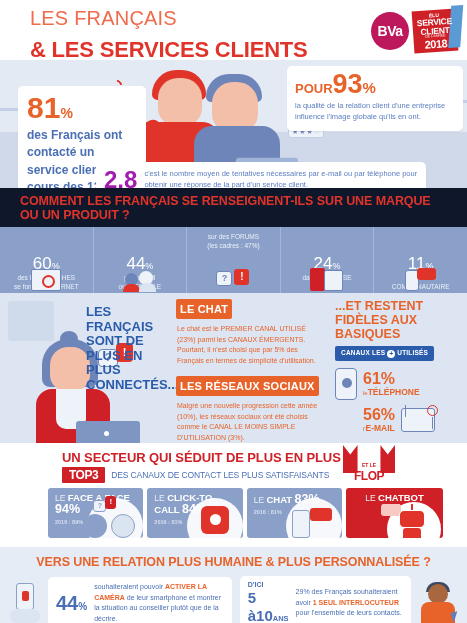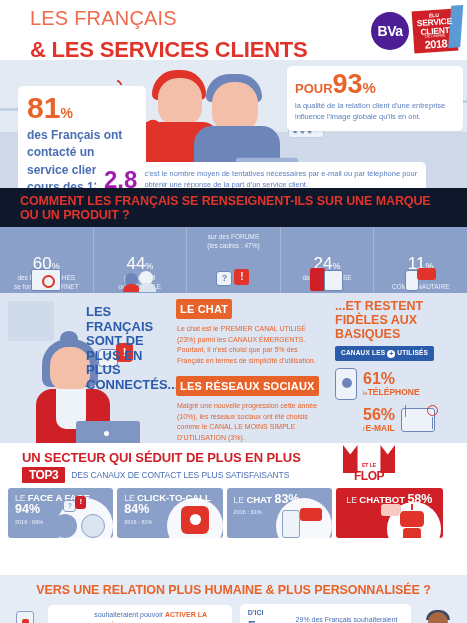--- a/index.html
+++ b/index.html
@@ -14,21 +14,21 @@
   
   .header { position: relative; height: 60px; background:#ffffff; padding: 8px 0 0 30px; }
   .h-line1 { color:#f06a4c; font-size: 20px; font-weight: 400; letter-spacing: .2px; line-height: 20px; }
   .h-line2 { color:#e0342b; font-size: 22px; font-weight: bold; letter-spacing: -.2px; line-height: 22px; margin-top:11px; }
   .h-sub {
     display:inline-block; margin-top:4px; background:#6d85b8; color:#ffffff;
     font-size:7px; font-weight:bold; padding:2px 5px; letter-spacing:.1px;
   }
   .logos { position:absolute; right:10px; top:10px; display:flex; align-items:center; gap:4px; }
   .bva {
-    width:38px; height:38px; border-radius:50%; background:#4c1d95;
+    width:38px; height:38px; border-radius:50%; background:#be185d;
     color:#fff; font-size:14px; font-weight:bold; display:flex;
     align-items:center; justify-content:center; letter-spacing:-.5px;
   }
   .elu {
     position:relative; width:44px; height:42px; background:#cf2027;
     transform: rotate(-4deg); color:#fff; padding:3px 2px 0 2px;
     text-align:center; line-height:1;
   }
   .elu:before{ content:""; position:absolute; right:-5px; top:-3px; width:12px; height:42px; background:#5b9bd5; transform:skewX(-8deg); z-index:-1;}
   .elu .e1{font-size:5px;font-weight:bold;}
@@ -140,21 +140,21 @@
   .rnum{color:#e8632a;font-weight:bold;font-size:16px;line-height:1;}
   .rlbl{color:#e8632a;font-weight:bold;font-size:8.5px;}
   .rlbl small{font-size:6px;font-weight:normal;}
   .ic-tel{width:22px;height:32px;background:#eef3fa;border:1.6px solid #6d85b8;border-radius:4px;position:relative;}
   .ic-tel:after{content:"";position:absolute;left:6px;top:9px;width:10px;height:10px;border-radius:50%;background:#6d85b8;}
   .ic-mail{width:34px;height:24px;background:#eef3fa;border:1.6px solid #6d85b8;border-radius:3px;position:relative;}
   .ic-mail:before{content:"";position:absolute;left:3px;top:2px;width:26px;height:12px;border-left:1.4px solid #6d85b8;border-right:1.4px solid #6d85b8;transform:skewY(24deg);}
   .ic-mail:after{content:"";position:absolute;right:-4px;top:-4px;width:9px;height:9px;border:1.6px solid #e0342b;border-radius:50%;}
 
   
-  .top3 { position:relative; background:#fff; padding:7px 16px 0 0; height:132px; }
+  .top3 { position:relative; background:#fff; padding:7px 16px 0 0; height:104px;margin-left:40px; }
   .t3h { color:#cf2027; font-weight:bold; font-size:13px; padding-left:22px; letter-spacing:-.1px;}
   .t3row { display:flex; align-items:center; gap:6px; padding-left:22px; margin-top:2px; }
   .t3badge { background:#cf2027; color:#fff; font-weight:bold; font-size:12px; padding:1px 7px; letter-spacing:-.5px; border-radius:1px;}
   .t3sub { color:#4a6fb5; font-size:8.5px; letter-spacing:-.1px;}
   .flop{position:absolute;right:72px;top:2px;width:52px;text-align:center;}
   .flop .m{width:52px;height:28px;background:#cf2027;clip-path:polygon(0 0,14% 34%,28% 0,28% 100%,72% 100%,72% 0,86% 34%,100% 0,100% 100%,0 100%);}
   .flop .lbl{position:relative;margin-top:-20px;}
   .flop .l1{color:#cf2027;font-size:5px;font-weight:bold;background:#fff;display:inline-block;padding:0 2px;}
   .flop .l2{color:#cf2027;font-size:12px;font-weight:bold;letter-spacing:-.5px;line-height:11px;}
 

